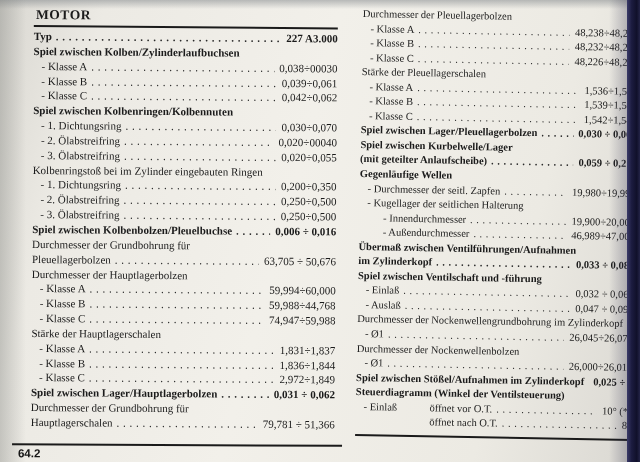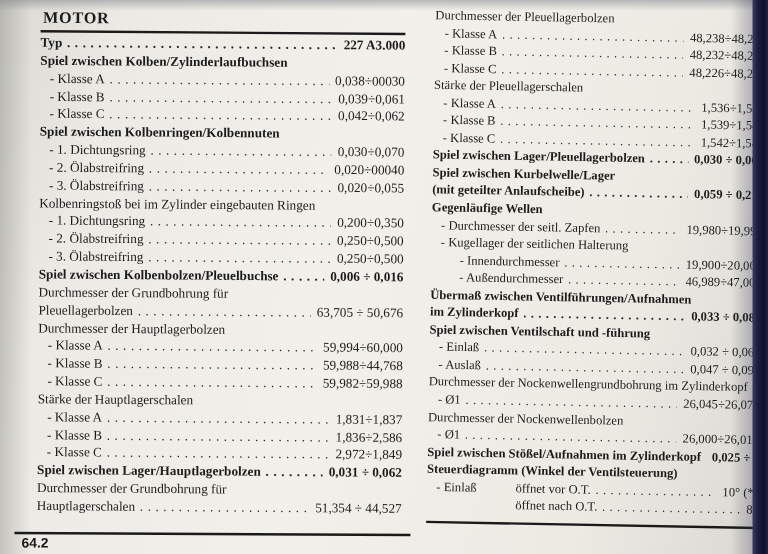--- a/index.html
+++ b/index.html
@@ -139,52 +139,52 @@
             <span class="val">59,994÷60,000</span>
           </div>
           <div class="row ind1">
             <span class="lbl">- Klasse B</span>
             <span class="leader"></span>
             <span class="val">59,988÷44,768</span>
           </div>
           <div class="row ind1">
             <span class="lbl">- Klasse C</span>
             <span class="leader"></span>
-            <span class="val">59,982÷59,988</span>
+            <span class="val">74,947÷59,988</span>
           </div>
           <div class="row">
             <span class="lbl">Stärke der Hauptlagerschalen</span>
           </div>
           <div class="row ind1">
             <span class="lbl">- Klasse A</span>
             <span class="leader"></span>
             <span class="val">1,831÷1,837</span>
           </div>
           <div class="row ind1">
             <span class="lbl">- Klasse B</span>
             <span class="leader"></span>
-            <span class="val">1,836÷2,586</span>
+            <span class="val">1,836÷1,844</span>
           </div>
           <div class="row ind1">
             <span class="lbl">- Klasse C</span>
             <span class="leader"></span>
             <span class="val">2,972÷1,849</span>
           </div>
           <div class="row bold">
             <span class="lbl">Spiel zwischen Lager/Hauptlagerbolzen</span>
             <span class="leader"></span>
             <span class="val">0,031 ÷ 0,062</span>
           </div>
           <div class="row">
             <span class="lbl">Durchmesser der Grundbohrung für</span>
           </div>
           <div class="row">
             <span class="lbl">Hauptlagerschalen</span>
             <span class="leader"></span>
-            <span class="val">51,354 ÷ 44,527</span>
+            <span class="val">79,781 ÷ 51,366</span>
           </div>
         </div>
     </div>
     <div class="col col-right">
       <div id="right-col-rows">
           <div class="row">
             <span class="lbl">Durchmesser der Pleuellagerbolzen</span>
           </div>
           <div class="row ind1">
             <span class="lbl">- Klasse A</span>

